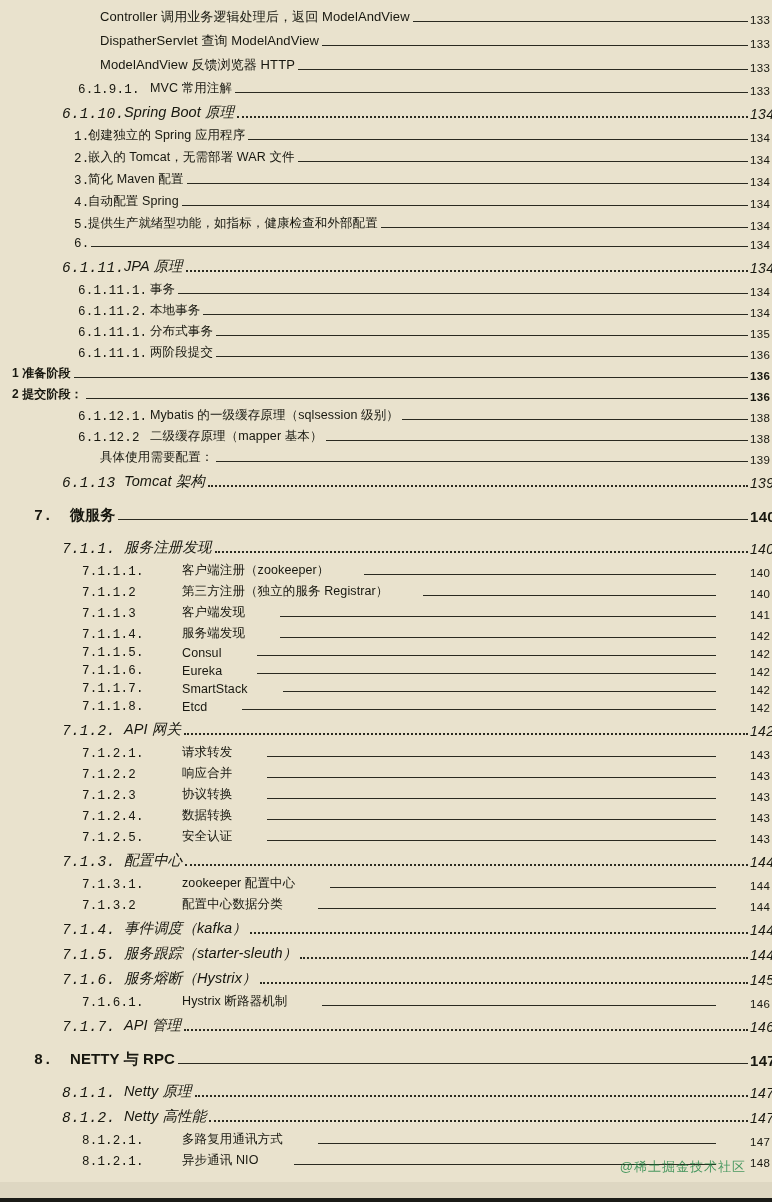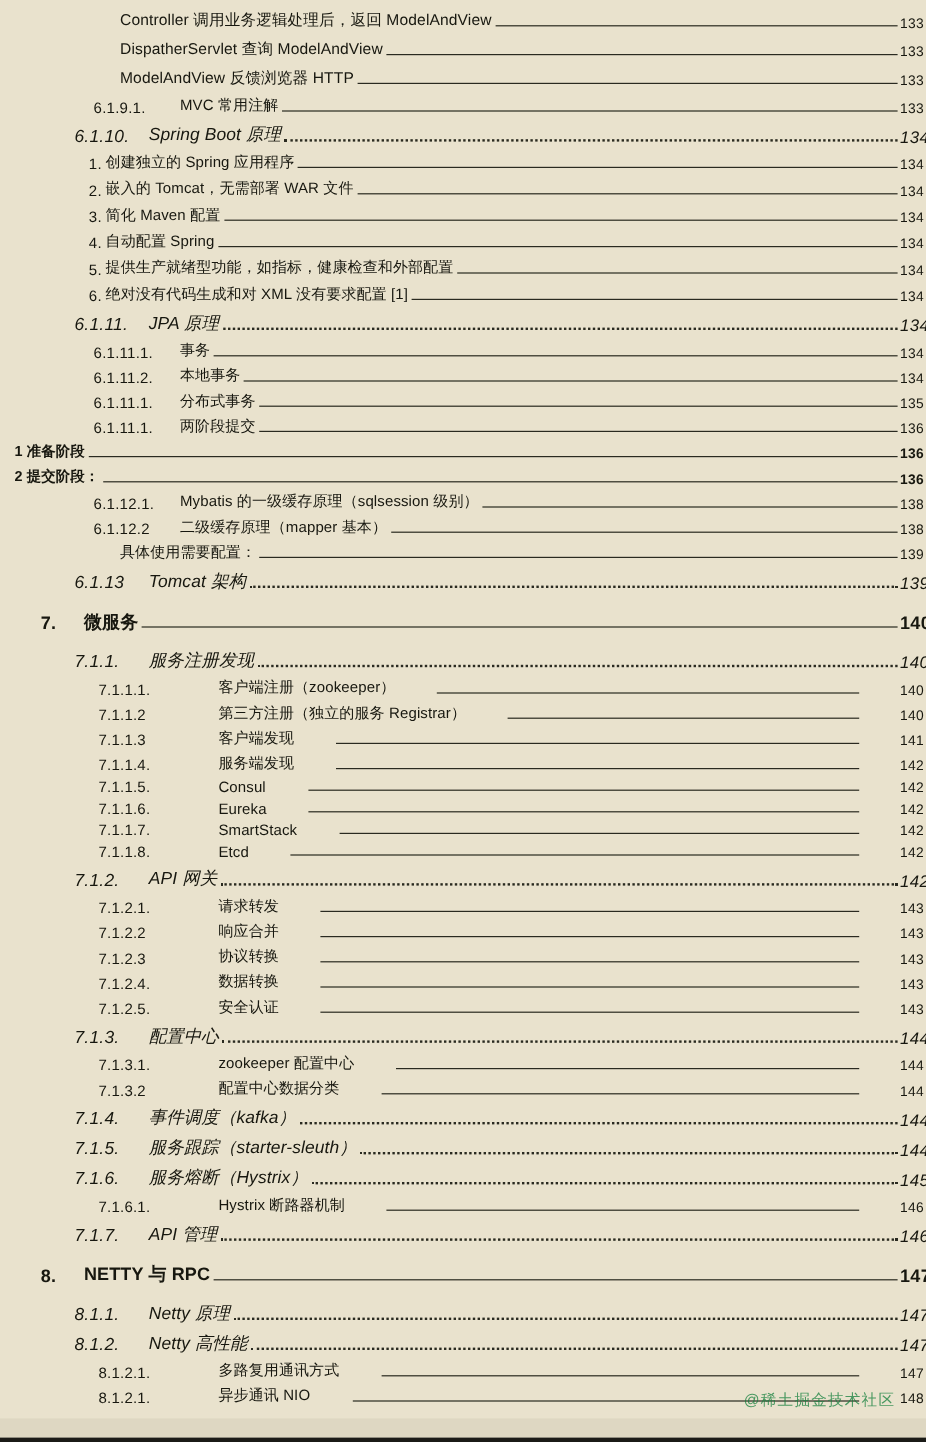--- a/index.html
+++ b/index.html
@@ -48,20 +48,21 @@
     width: 100%;
     box-sizing: border-box;
     padding-right: 8px;
     color: #17170f;
     white-space: nowrap;
   }
 
   .num {
     flex: 0 0 auto;
     letter-spacing: .2px;
+    font-family: Liberation Mono, monospace;
   }
   .label {
     flex: 0 0 auto;
     letter-spacing: .1px;
   }
   .leader {
     flex: 1 1 auto;
     position: relative;
     min-width: 12px;
     margin: 0 2px 4px 3px;
@@ -230,21 +231,20 @@
       <span class="pg">134</span>
     </div>
     <div class="toc-row lvl-list">
       <span class="num">5.</span>
       <span class="label">提供生产就绪型功能，如指标，健康检查和外部配置</span>
       <span class="leader solid"></span>
       <span class="pg">134</span>
     </div>
     <div class="toc-row lvl-list">
       <span class="num">6.</span>
-      <span class="label">绝对没有代码生成和对 XML 没有要求配置 [1]</span>
       <span class="leader solid"></span>
       <span class="pg">134</span>
     </div>
     <div class="toc-row lvl-h2">
       <span class="num">6.1.11.</span>
       <span class="label">JPA 原理</span>
       <span class="leader dotted"></span>
       <span class="pg">134</span>
     </div>
     <div class="toc-row lvl-h3">

